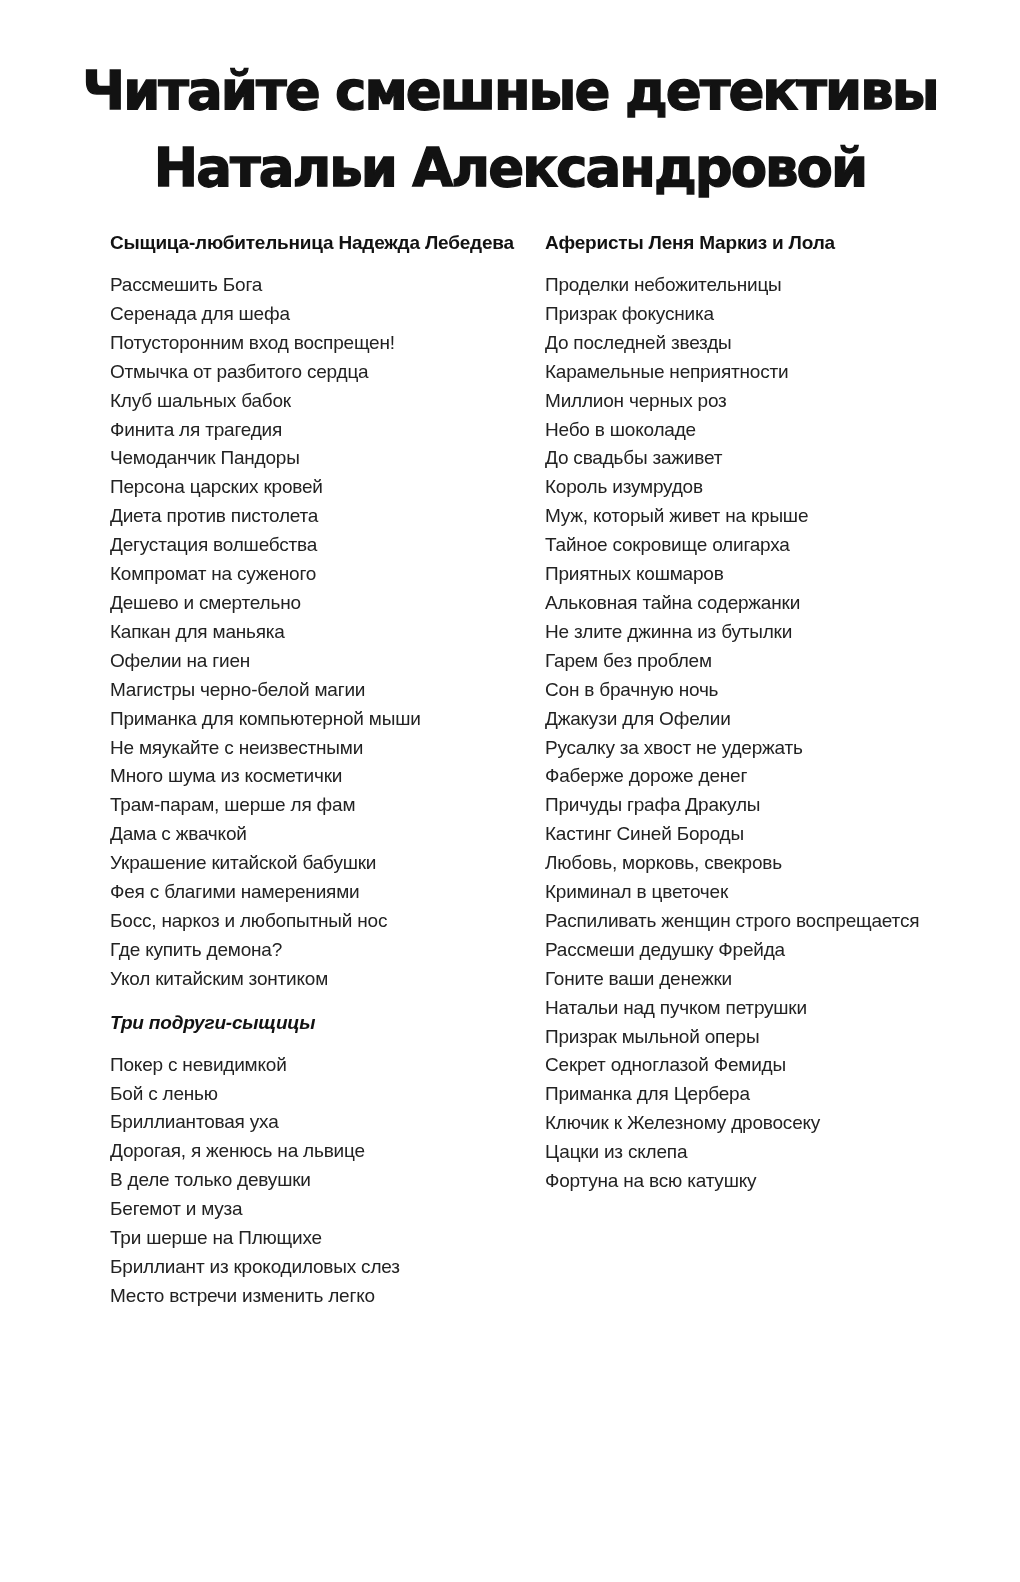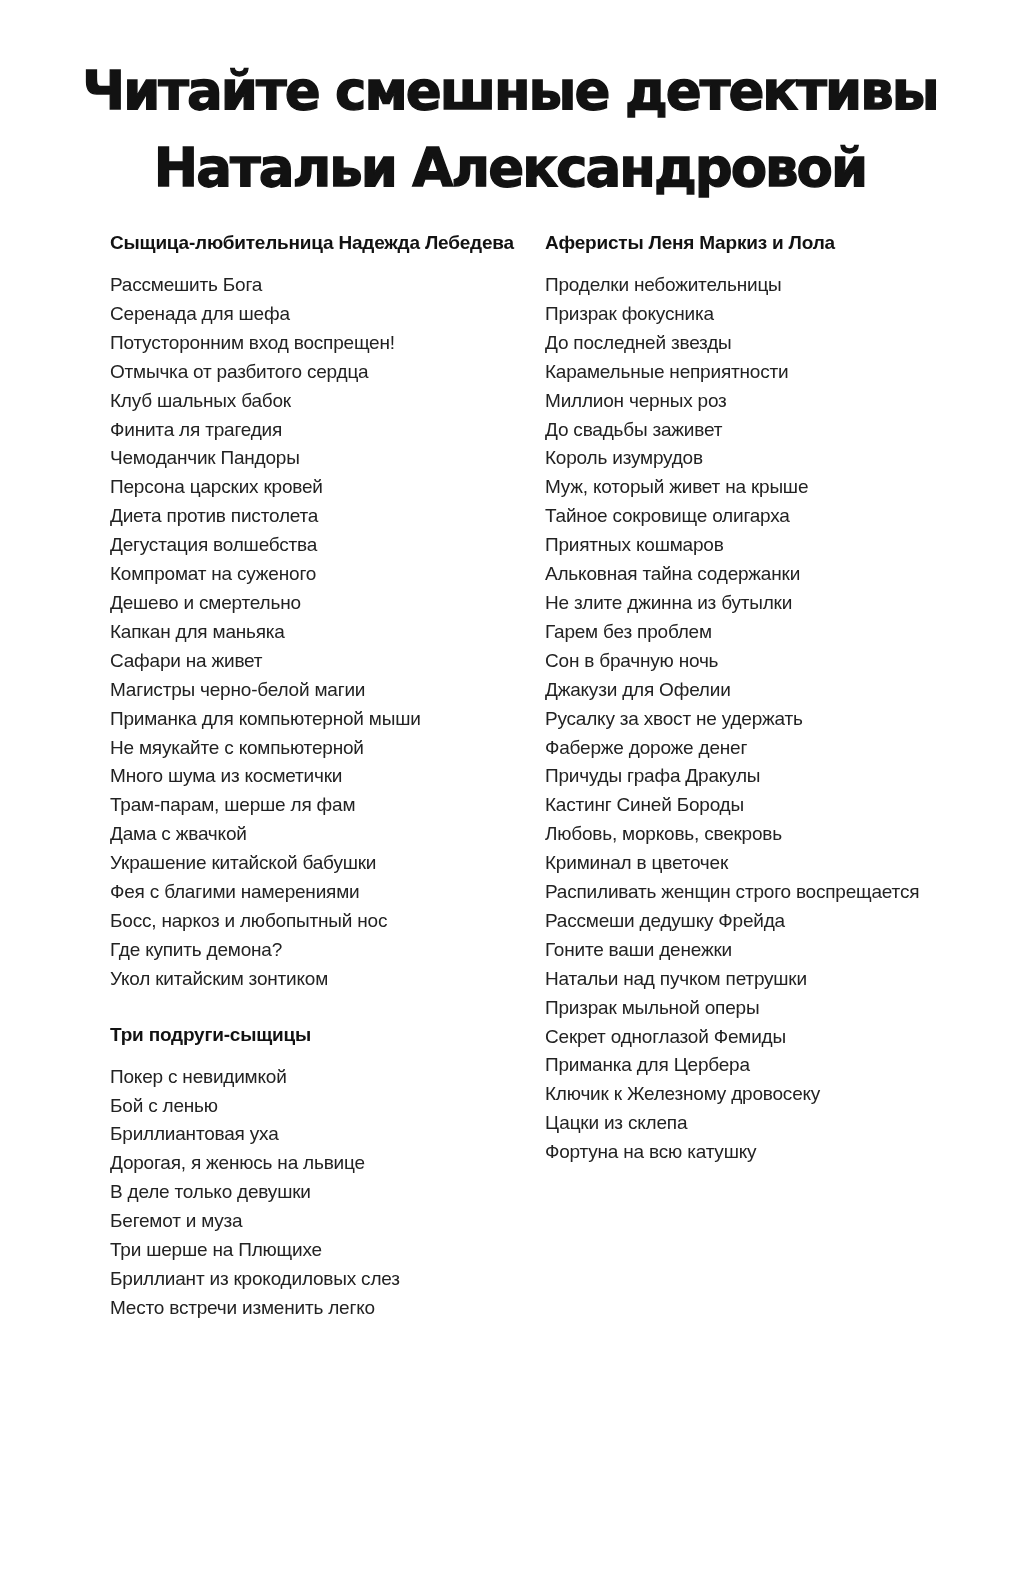--- a/index.html
+++ b/index.html
@@ -40,21 +40,22 @@
   .column-right { flex: 1 1 auto; }
   .series-header {
     font-size: 19px;
     line-height: 30px;
     font-weight: bold;
     color: #121212;
     margin-bottom: 13px;
     letter-spacing: -0.2px;
   }
   .series-header.subheader {
-    margin-top: 26px;
+    margin-top: 14px;
+    font-style: italic;
   }
   .book-list { }
   .book-title {
     font-size: 19px;
     line-height: 28.9px;
     font-weight: 400;
     color: #222222;
     letter-spacing: -0.2px;
     white-space: nowrap;
   }
@@ -77,24 +78,24 @@
           <div class="book-title">Отмычка от разбитого сердца</div>
           <div class="book-title">Клуб шальных бабок</div>
           <div class="book-title">Финита ля трагедия</div>
           <div class="book-title">Чемоданчик Пандоры</div>
           <div class="book-title">Персона царских кровей</div>
           <div class="book-title">Диета против пистолета</div>
           <div class="book-title">Дегустация волшебства</div>
           <div class="book-title">Компромат на суженого</div>
           <div class="book-title">Дешево и смертельно</div>
           <div class="book-title">Капкан для маньяка</div>
-          <div class="book-title">Сафари на живет</div>
+          <div class="book-title">Офелии на гиен</div>
           <div class="book-title">Магистры черно-белой магии</div>
           <div class="book-title">Приманка для компьютерной мыши</div>
-          <div class="book-title">Не мяукайте с компьютерной</div>
+          <div class="book-title">Не мяукайте с неизвестными</div>
           <div class="book-title">Много шума из косметички</div>
           <div class="book-title">Трам-парам, шерше ля фам</div>
           <div class="book-title">Дама с жвачкой</div>
           <div class="book-title">Украшение китайской бабушки</div>
           <div class="book-title">Фея с благими намерениями</div>
           <div class="book-title">Босс, наркоз и любопытный нос</div>
           <div class="book-title">Где купить демона?</div>
           <div class="book-title">Укол китайским зонтиком</div>
         </div>
 
@@ -113,20 +114,21 @@
     </div>
 
     <div class="column column-right">
       <h2 class="series-header">Аферисты Леня Маркиз и Лола</h2>
       <div class="book-list">
           <div class="book-title">Проделки небожительницы</div>
           <div class="book-title">Призрак фокусника</div>
           <div class="book-title">До последней звезды</div>
           <div class="book-title">Карамельные неприятности</div>
           <div class="book-title">Миллион черных роз</div>
+          <div class="book-title">Небо в шоколаде</div>
           <div class="book-title">До свадьбы заживет</div>
           <div class="book-title">Король изумрудов</div>
           <div class="book-title">Муж, который живет на крыше</div>
           <div class="book-title">Тайное сокровище олигарха</div>
           <div class="book-title">Приятных кошмаров</div>
           <div class="book-title">Альковная тайна содержанки</div>
           <div class="book-title">Не злите джинна из бутылки</div>
           <div class="book-title">Гарем без проблем</div>
           <div class="book-title">Сон в брачную ночь</div>
           <div class="book-title">Джакузи для Офелии</div>

